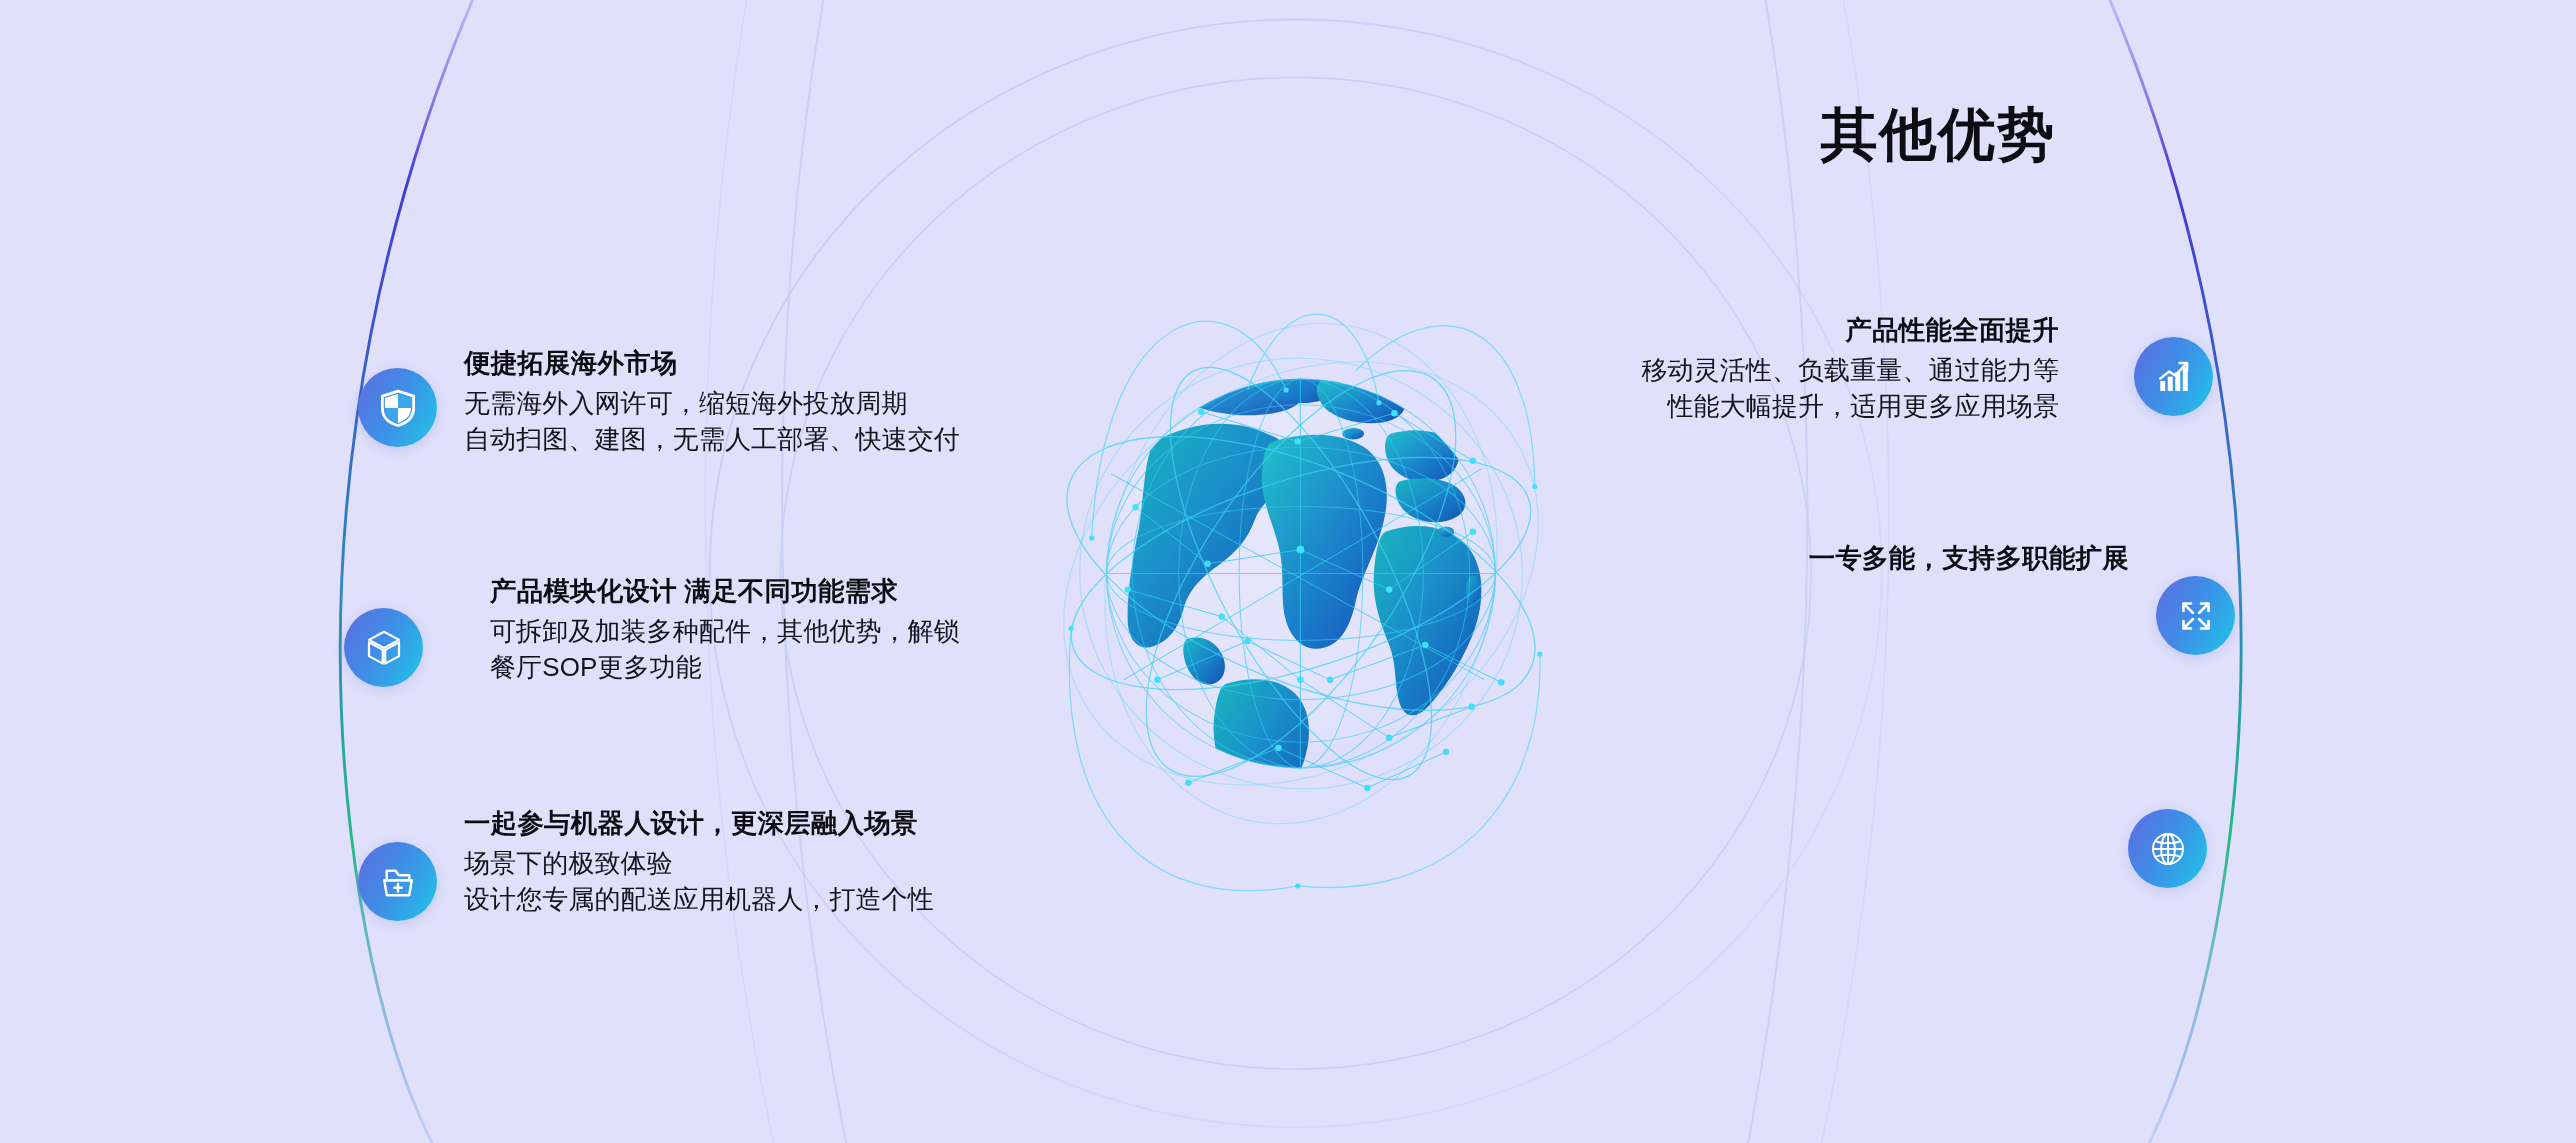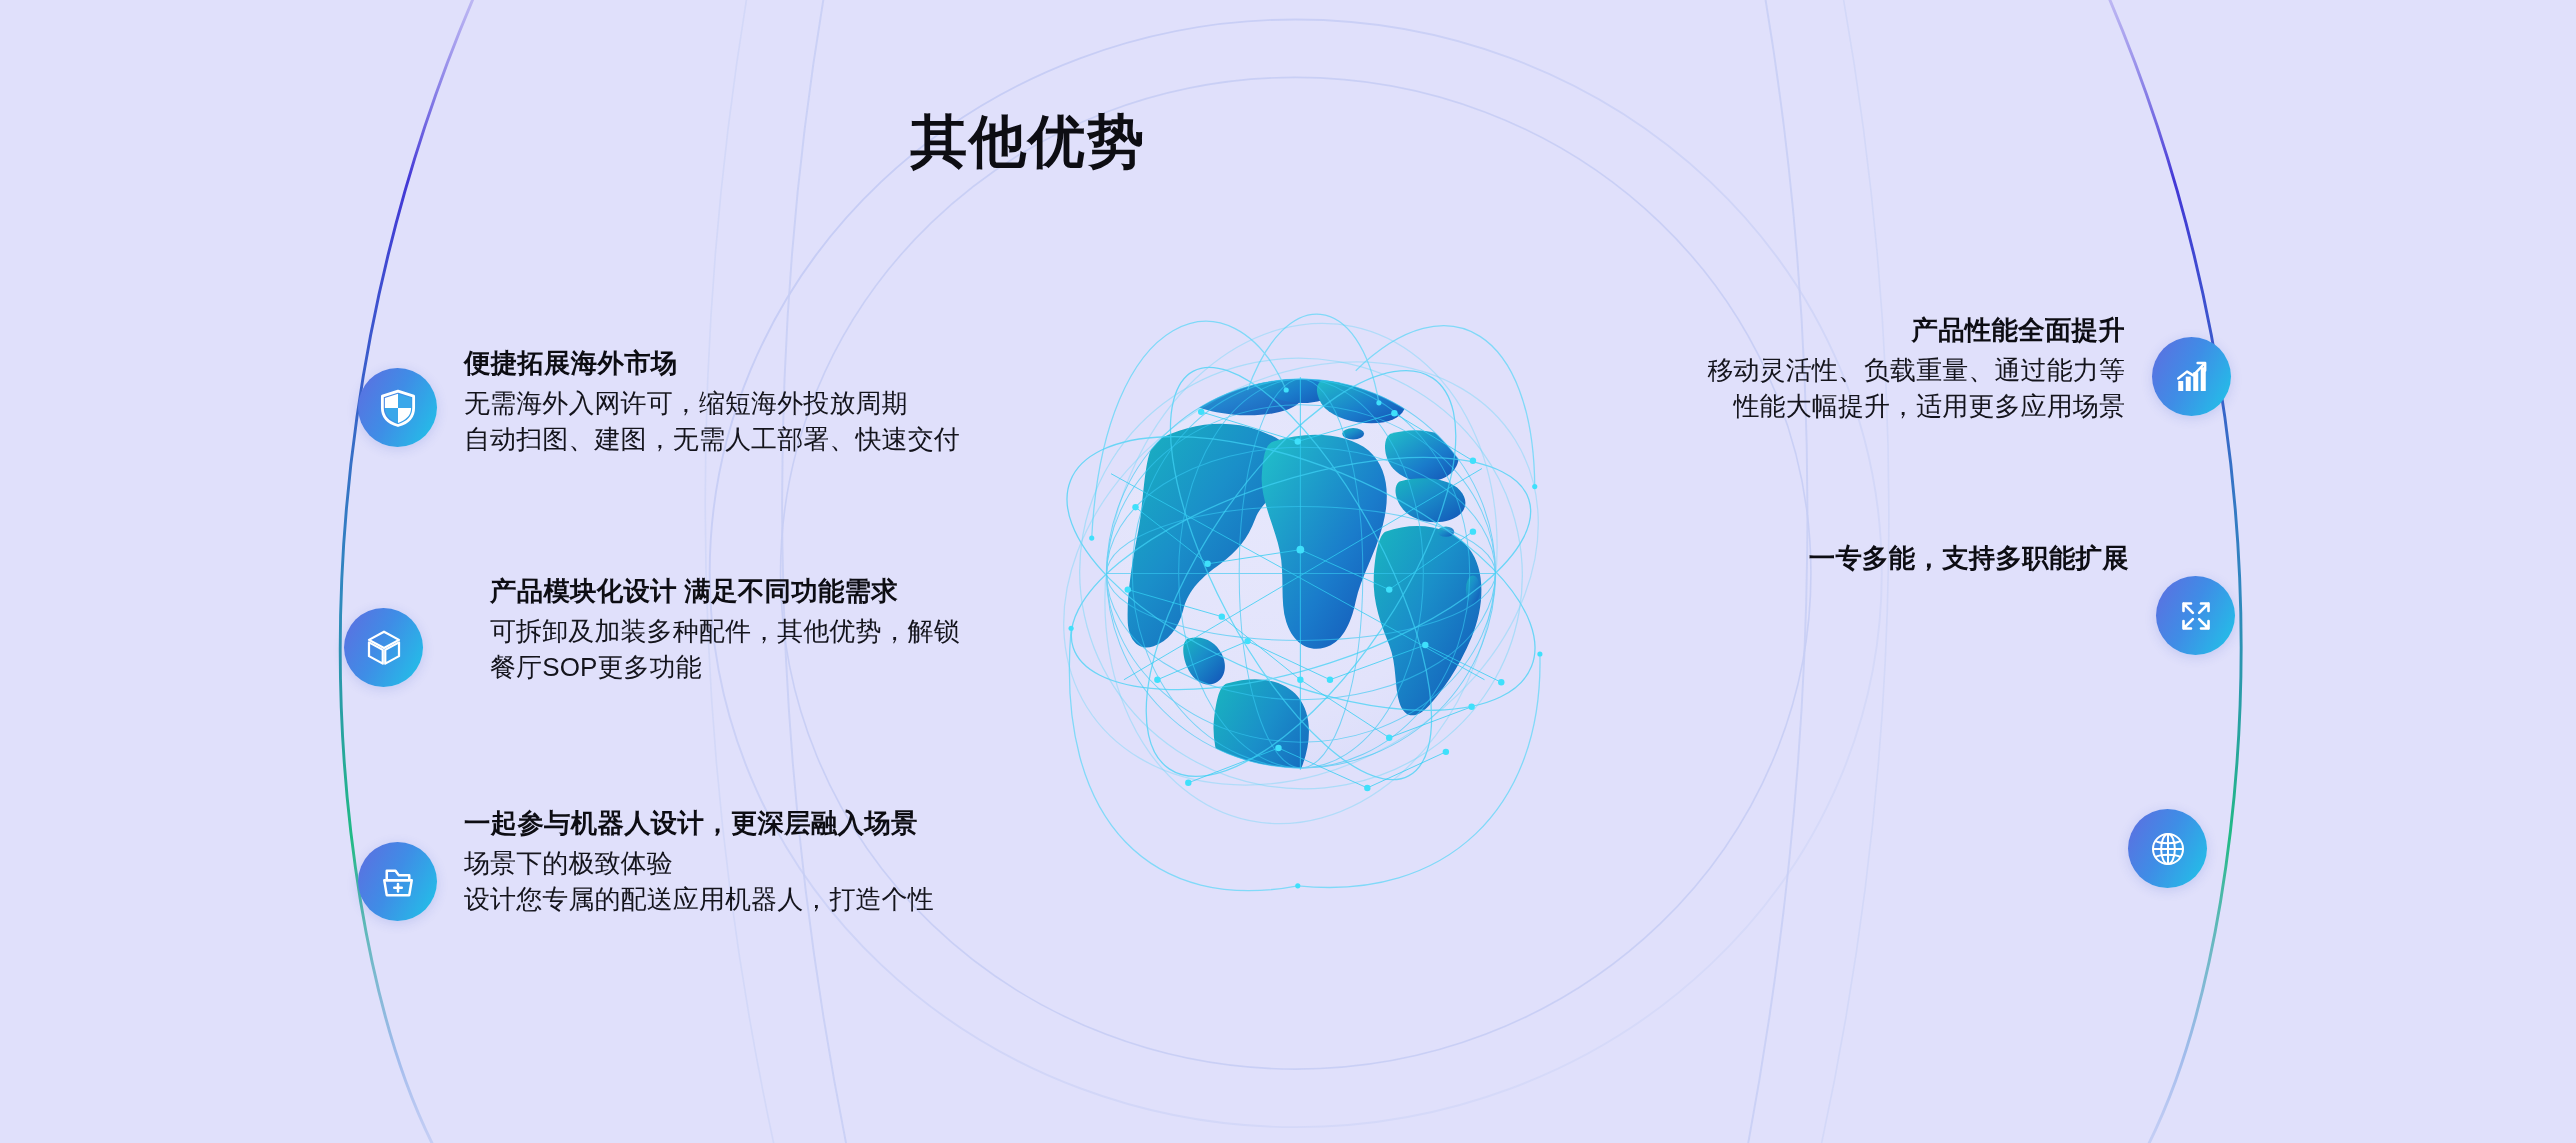--- a/index.html
+++ b/index.html
@@ -26,23 +26,23 @@
     left: 995px;
     top: 229px;
     width: 612px;
     height: 689px;
   }
   #globe-svg { width: 100%; height: 100%; display: block; }
 
   .page-title {
     position: absolute;
     left: 0;
-    top: 113px;
+    top: 106px;
     width: 2056px;
-    text-align: center;
+    text-align: right;
     font-size: 57px;
     font-weight: 700;
     color: #0d0d13;
     letter-spacing: 1.9px;
     line-height: 1;
   }
 
   .feature {
     position: absolute;
     display: flex;
@@ -99,21 +99,21 @@
   
   .feature.left.row1  .badge { margin-top: 19.3px; }
   .feature.left.row2  .badge { margin-top: 31px; }
   .feature.left.row3  .badge { margin-top: 33px; }
   .feature.right.row1 .badge { margin-top: 20.6px; }
   .feature.right.row2 .badge { margin-top: 32px; }
   .feature.right.row3 .badge { margin-top: 33px; }
   .feature.left.row1  { left: 358px; }
   .feature.left.row2  { left: 344px; gap: 40px; }
   .feature.left.row3  { left: 358px; }
-  .feature.right.row1 { right: 345px; }
+  .feature.right.row1 { right: 363px; gap: 48px; }
   .feature.right.row2 { right: 341px; }
   .feature.right.row3 { right: 369px; }
 </style>
 </head>
 <body>
 
 <div id="stage">
 
   <svg id="bg-arcs" viewBox="0 0 4000 1776">
     <defs>

